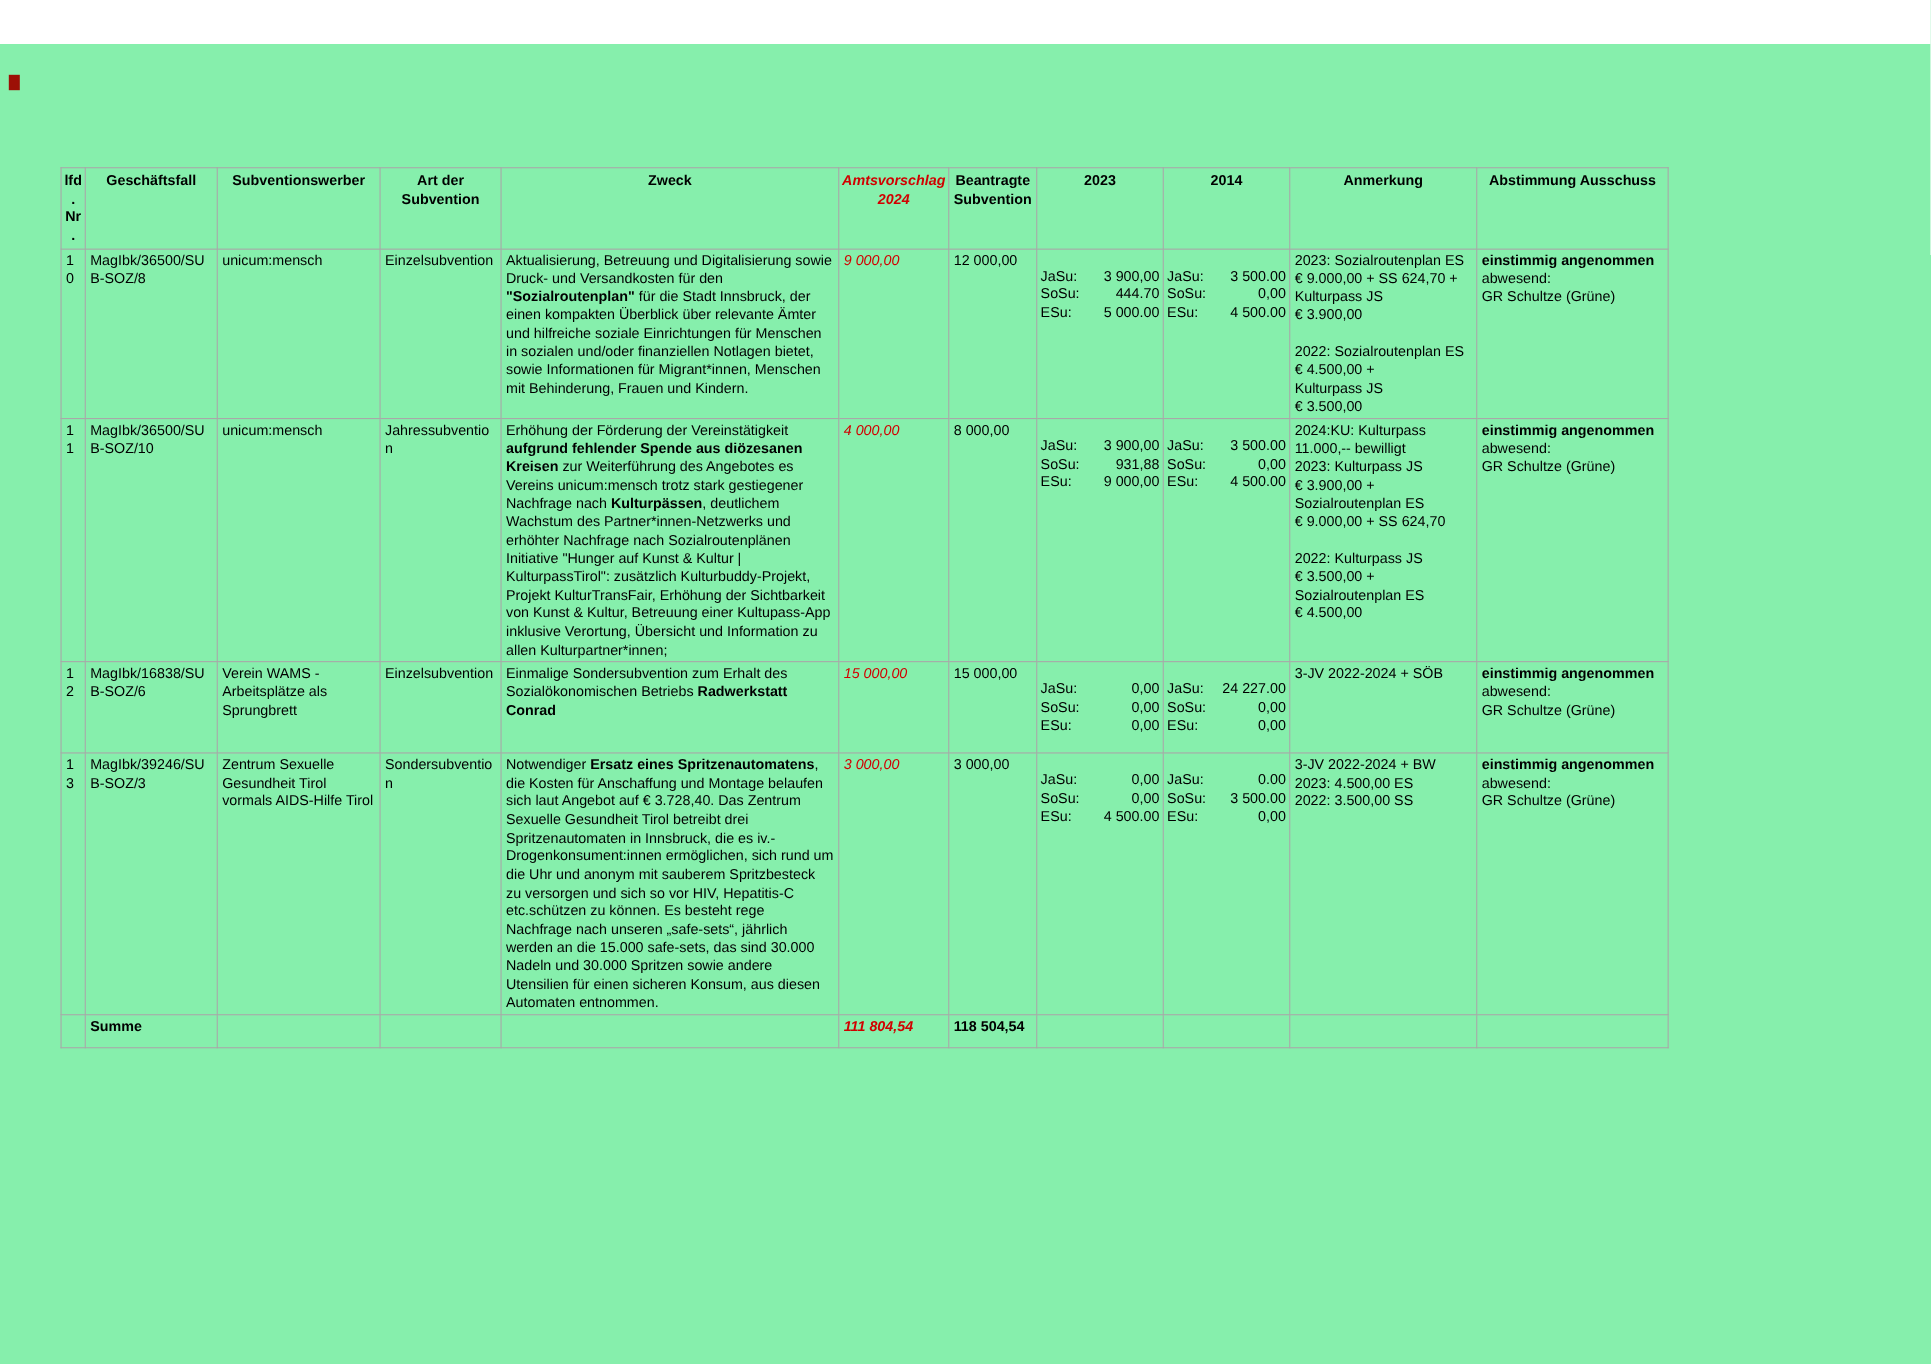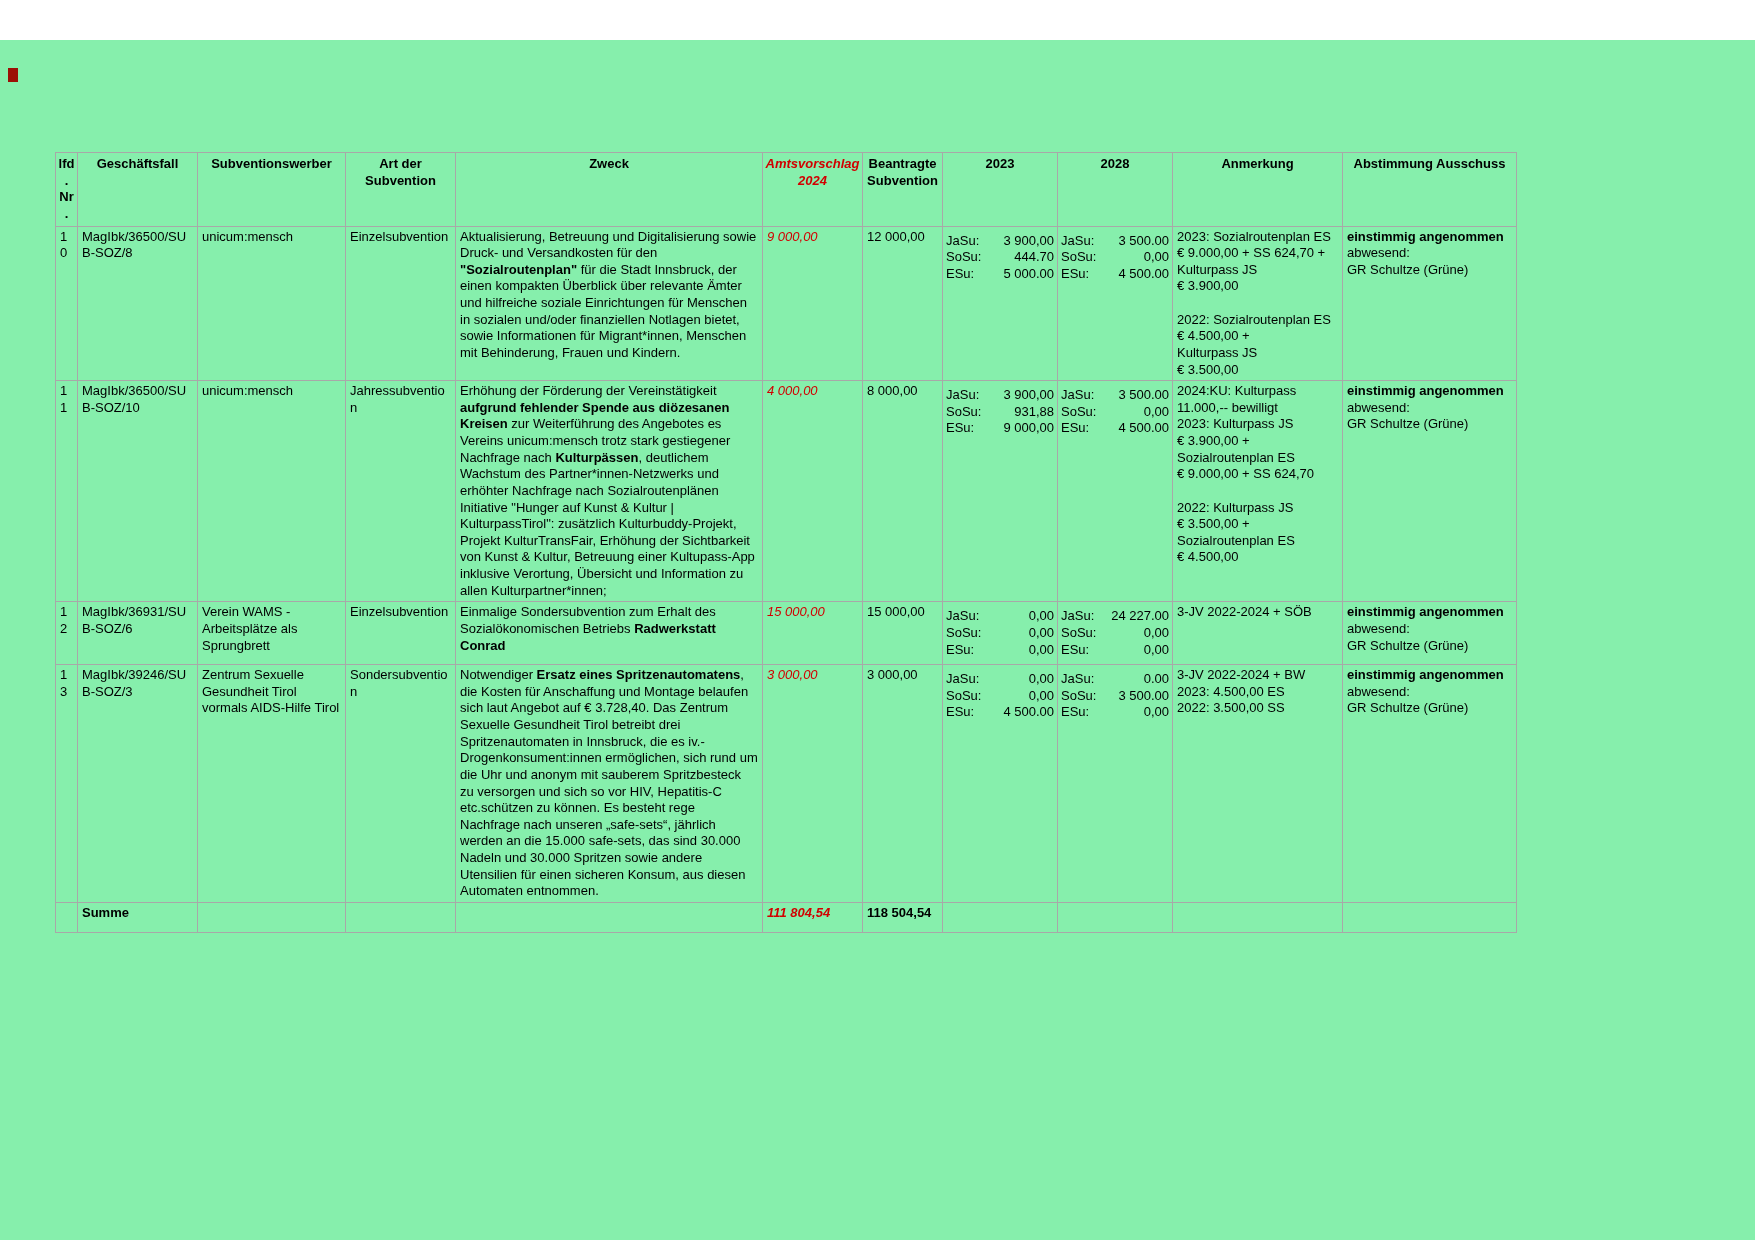--- a/index.html
+++ b/index.html
@@ -28,21 +28,21 @@
   }
   th {
     font-weight: bold; text-align: center; white-space: pre-line;
     padding: 3px 2px;
   }
   td { text-align: left; }
   .right { text-align: left; }
   .red { color: var(--red, #d10000); font-style: italic; }
   .b { font-weight: bold; }
   .pre { white-space: pre-line; }
-  td.year { padding: 6px 3px; }
+  td.year { padding: 16px 3px; }
   .yline { display: flex; justify-content: space-between; gap: 4px; }
   tfoot td { height: 30px; }
 </style>
 </head>
 <body>
 
 <div class="page">
   <div class="marker"></div>
 
   <table class="main">
@@ -66,21 +66,21 @@
         <th>Geschäftsfall</th>
         <th>Subventionswerber</th>
         <th>Art der
 Subvention</th>
         <th>Zweck</th>
         <th class="red">Amtsvorschlag
 2024</th>
         <th>Beantragte
 Subvention</th>
         <th>2023</th>
-        <th>2028</th>
+        <th>2014</th>
         <th>Anmerkung</th>
         <th>Abstimmung Ausschuss</th>
       </tr>
     </thead>
     <tbody>
         <tr>
           <td class="right">10</td>
           <td>MagIbk/36500/SUB-SOZ/8</td>
           <td>unicum:mensch</td>
           <td>Einzelsubvention</td>
@@ -178,21 +178,21 @@
 Sozialroutenplan ES
 € 4.500,00</td>
           <td>
             <div class="b">einstimmig angenommen</div>
             <div class="pre">abwesend:
 GR Schultze (Grüne)</div>
           </td>
         </tr>
         <tr>
           <td class="right">12</td>
-          <td>MagIbk/36931/SUB-SOZ/6</td>
+          <td>MagIbk/16838/SUB-SOZ/6</td>
           <td>Verein WAMS - Arbeitsplätze als Sprungbrett</td>
           <td>Einzelsubvention</td>
           <td><span>Einmalige Sondersubvention zum Erhalt des Sozialökonomischen Betriebs </span><span class="b">Radwerkstatt Conrad</span></td>
           <td class="right red">15 000,00</td>
           <td class="right">15 000,00</td>
           <td class="year">
             <div class="yline">
               <span>JaSu:</span>
               <span>0,00</span>
             </div>

